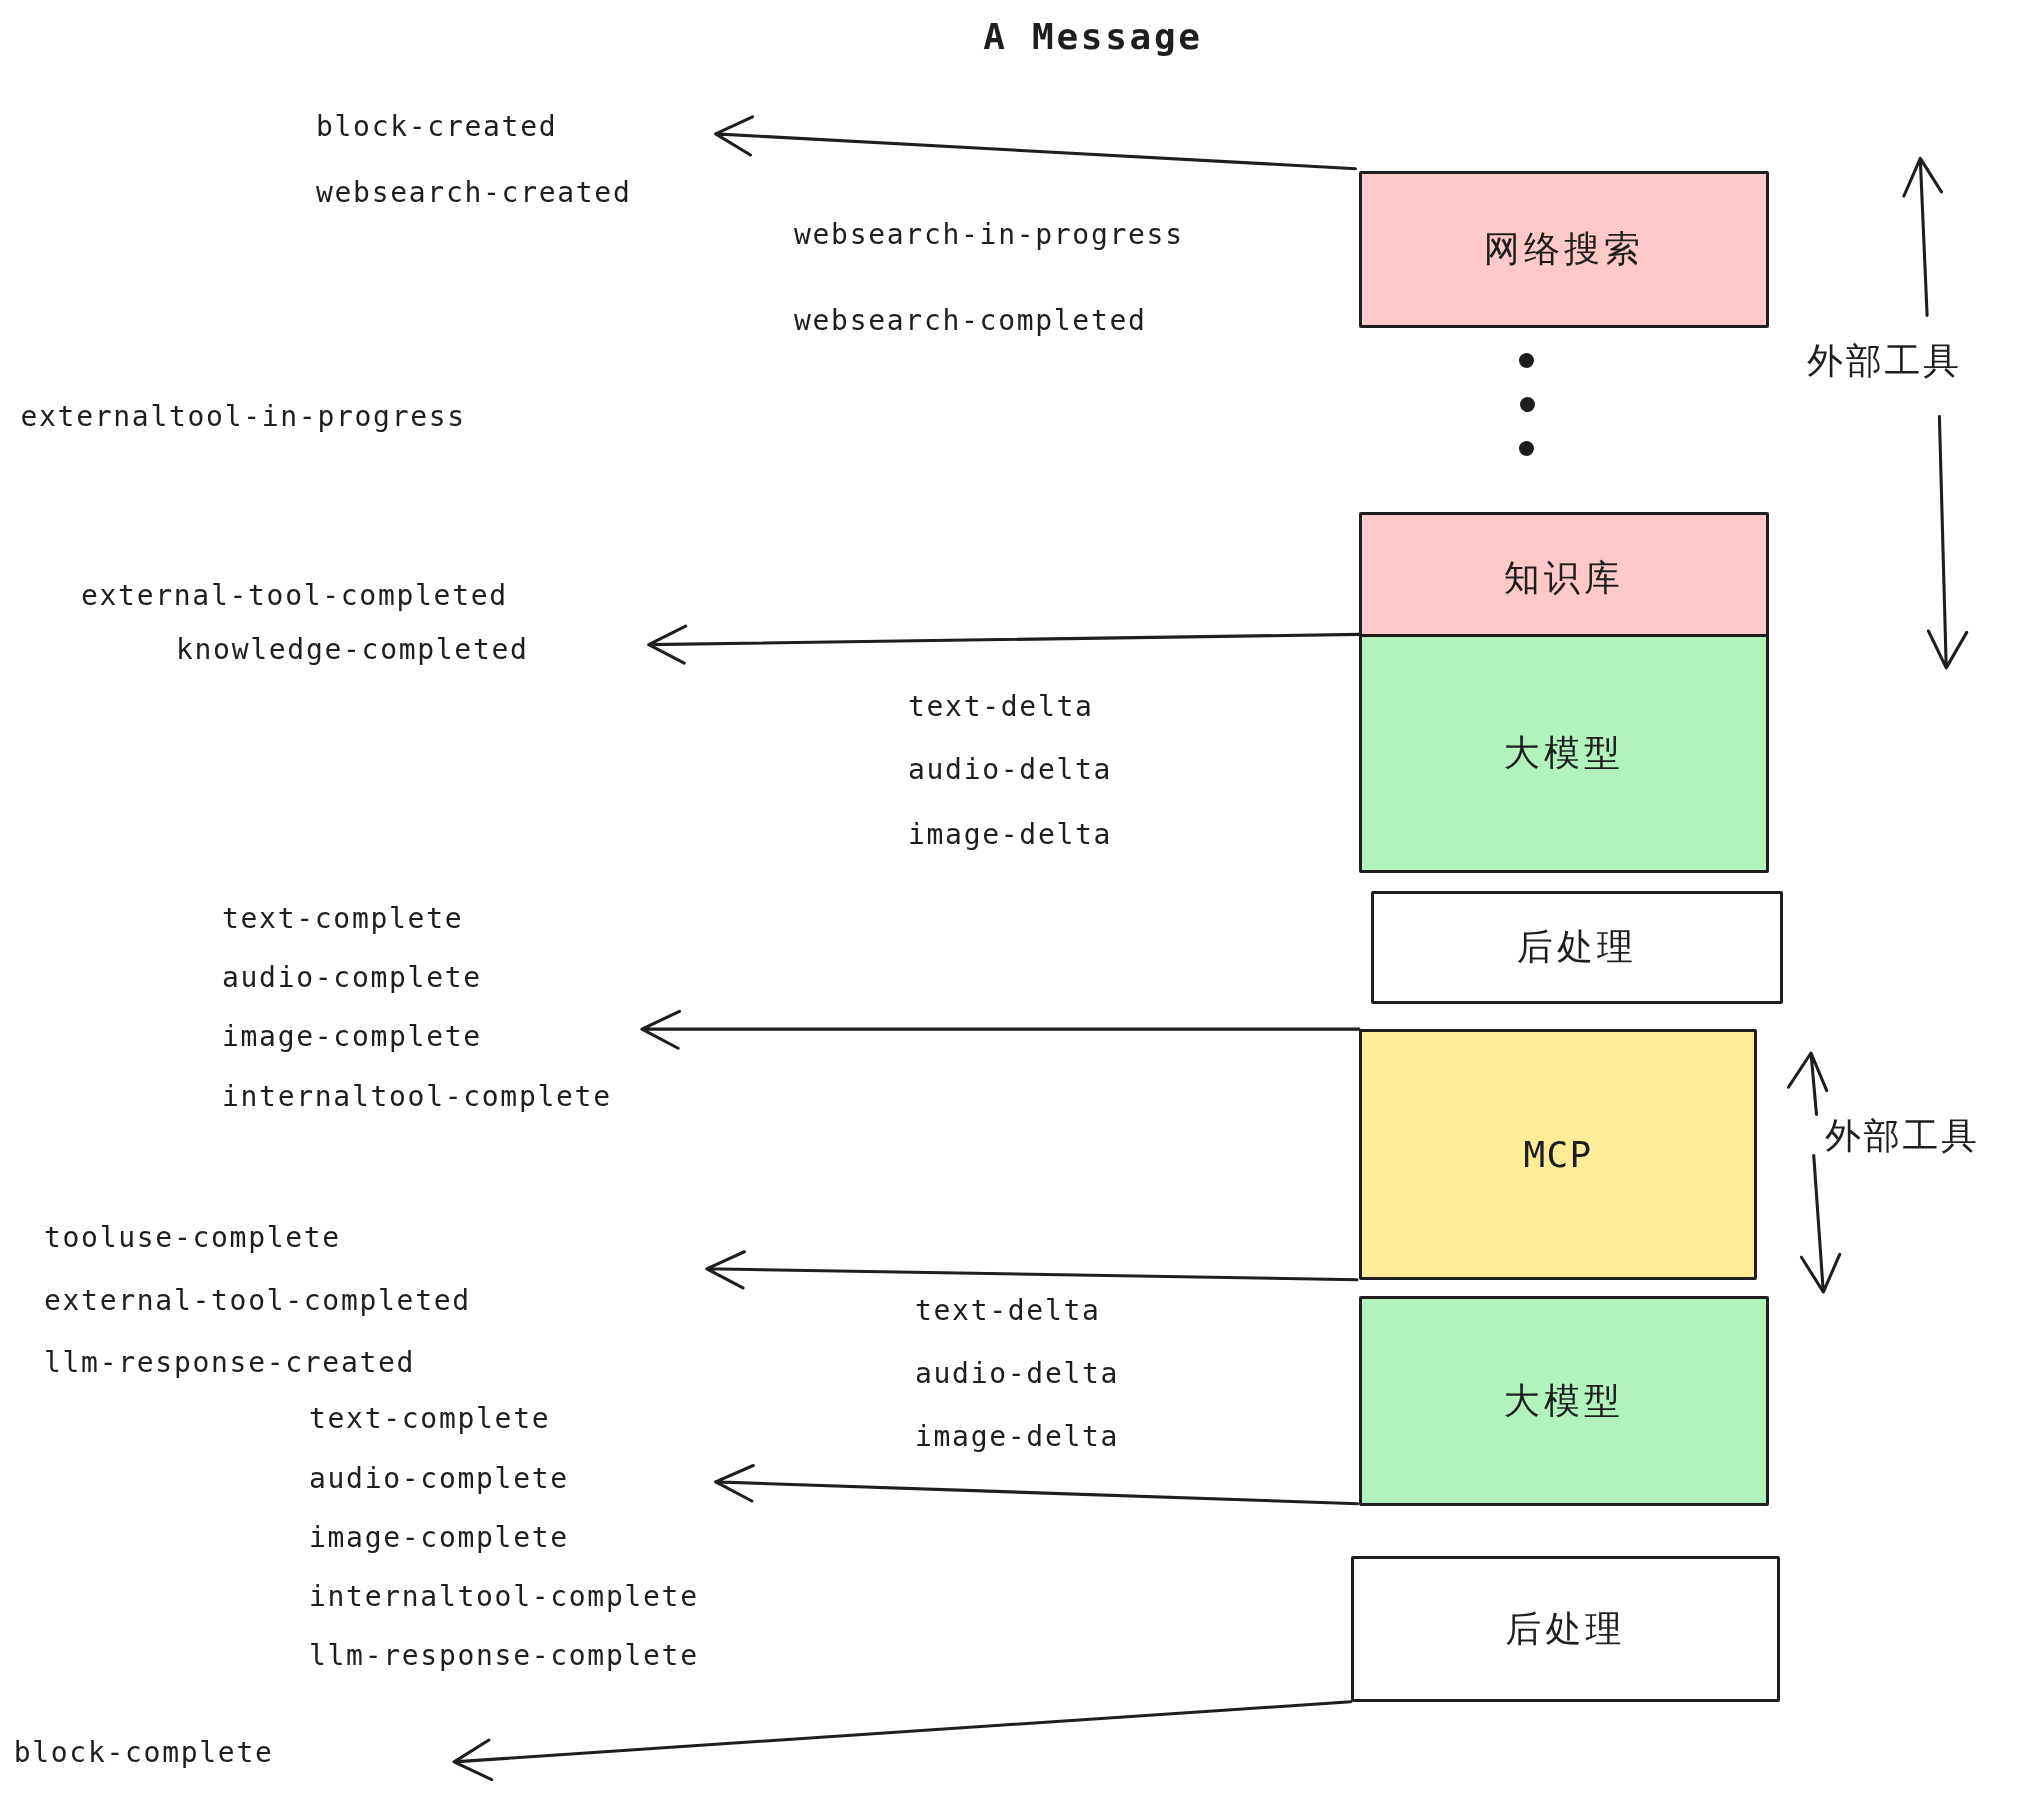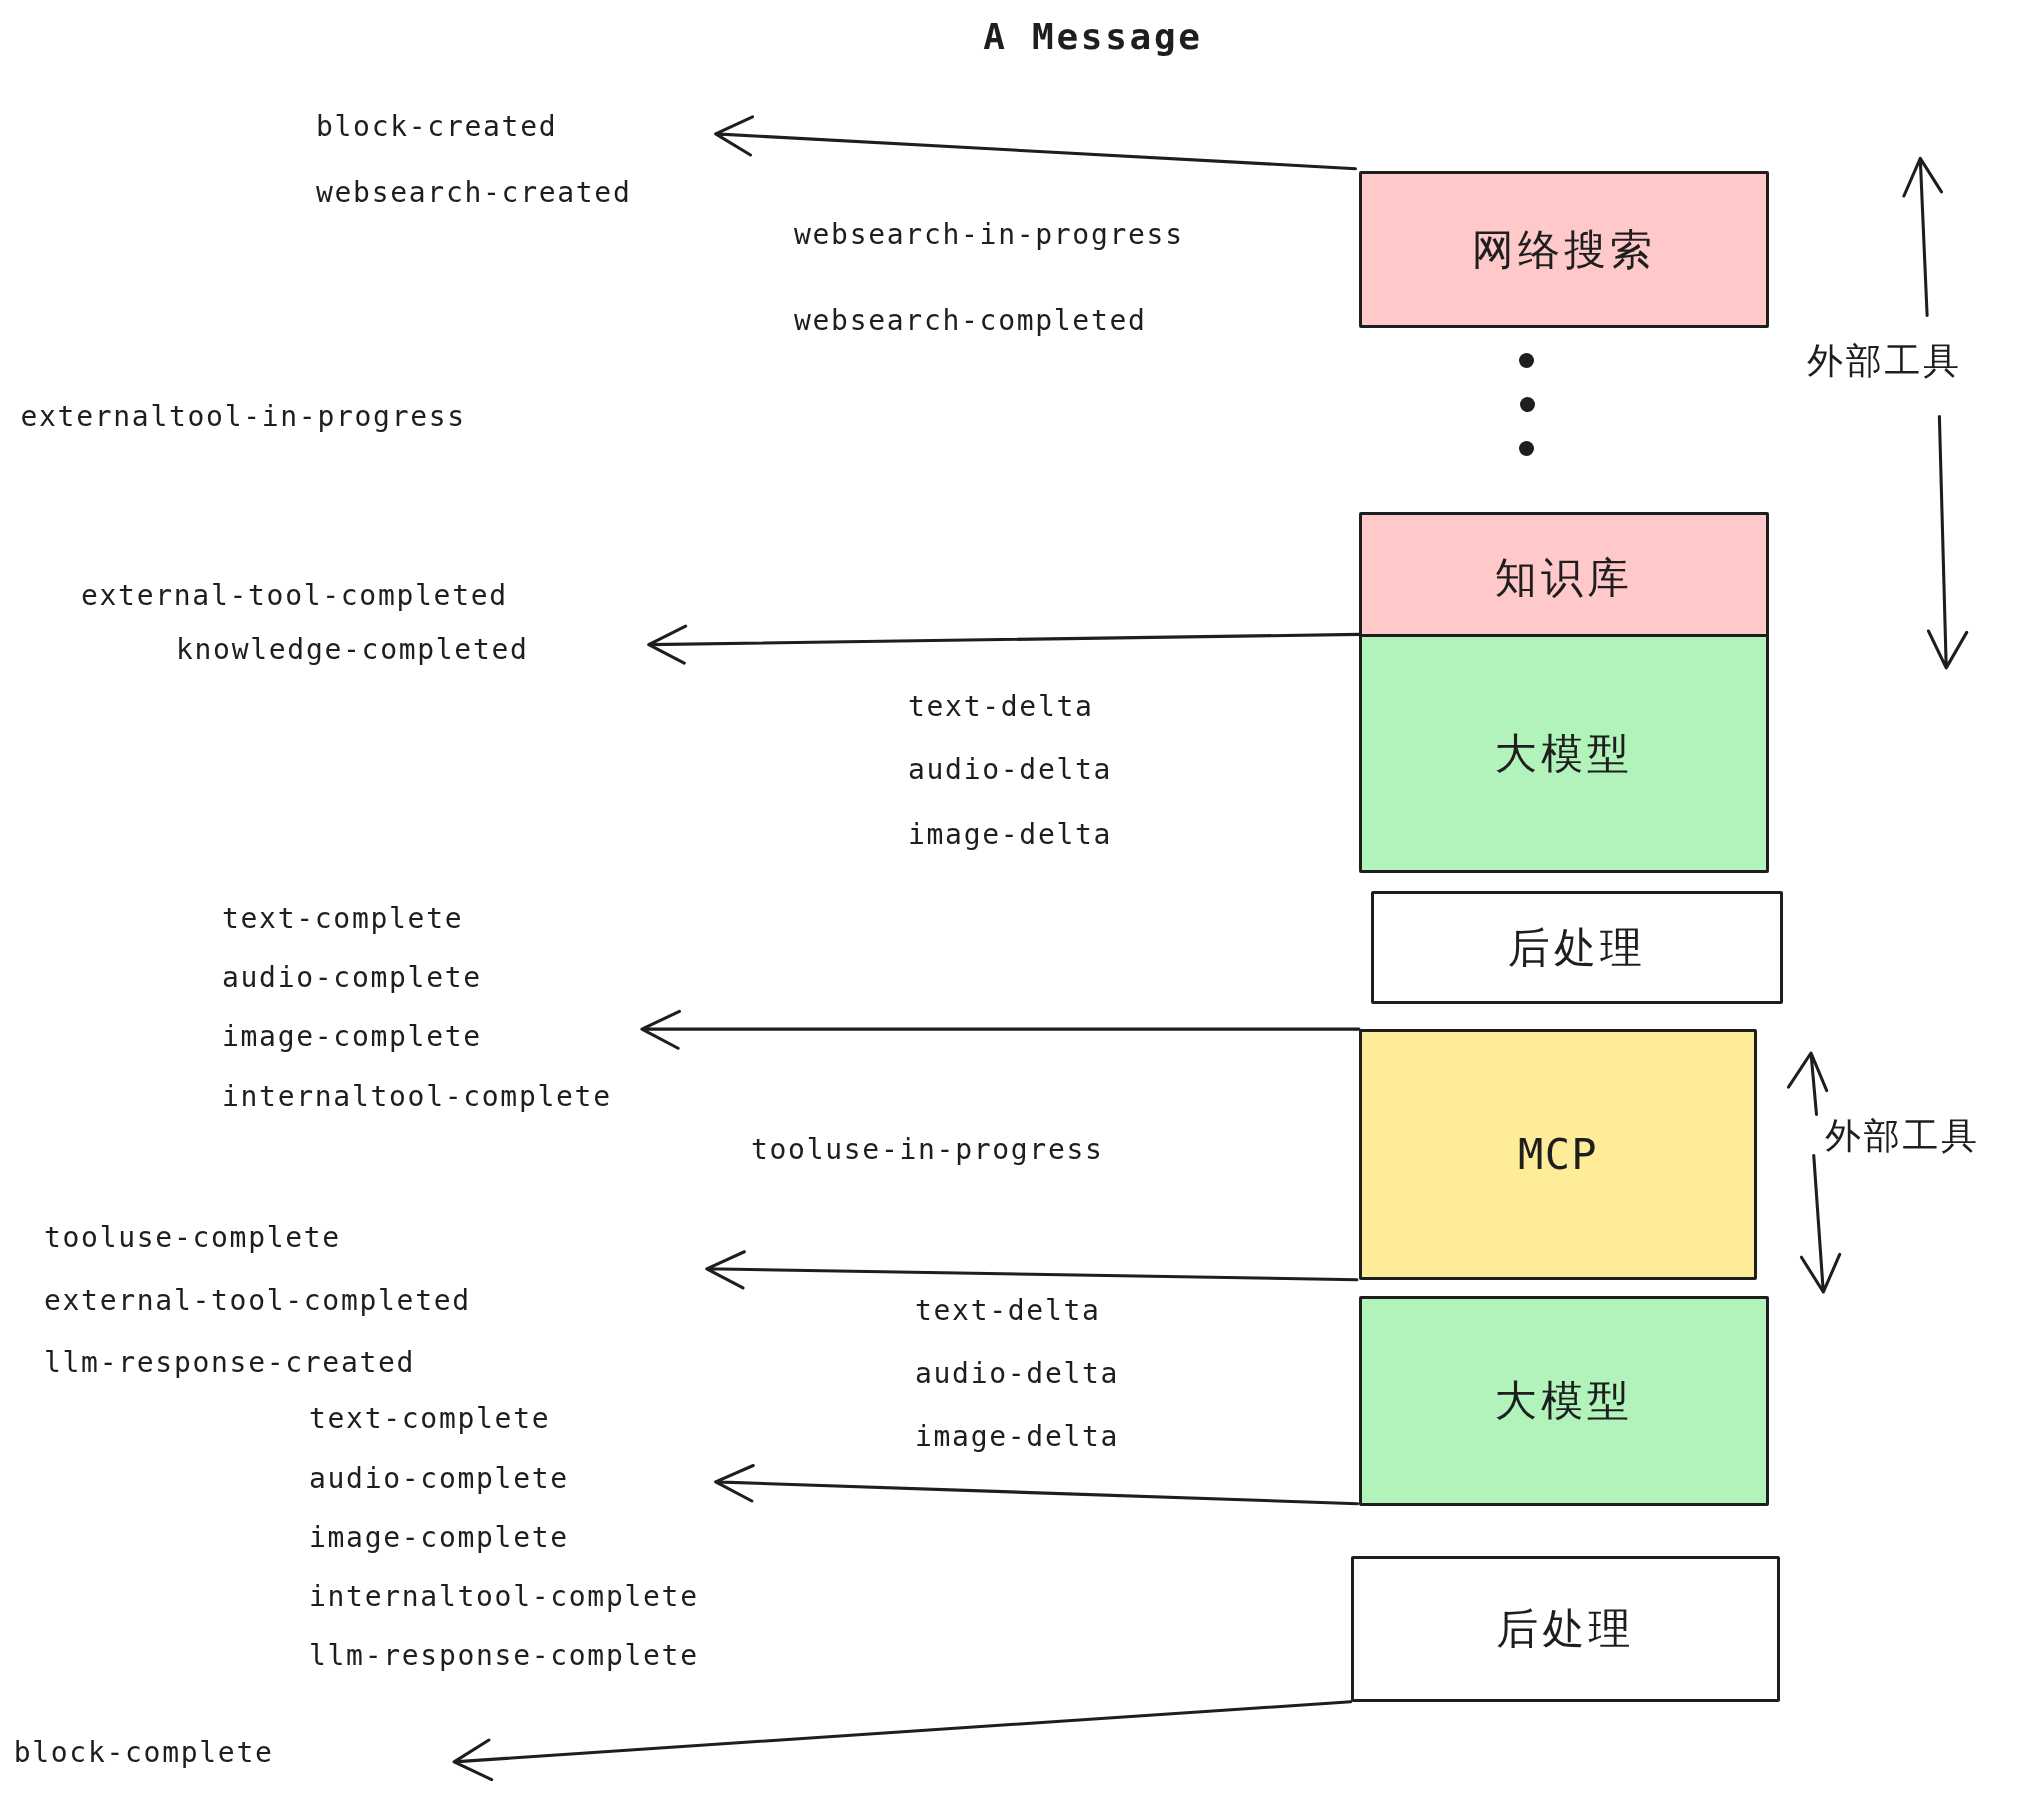--- a/index.html
+++ b/index.html
@@ -2,21 +2,21 @@
 <html style="font-size:11px"><head>
 <meta charset="utf-8">
 <style>
   html,body{margin:0;padding:0;background:#ffffff;}
   .canvas{position:relative;width:2035px;height:1796px;background:#ffffff;overflow:hidden;
           font-family:"DejaVu Sans Mono",monospace;color:#1e1e1e;}
   .title{position:absolute;left:1093px;top:16.4px;transform:translateX(-50%);
          font-size:36px;font-weight:bold;letter-spacing:2.7px;white-space:nowrap;}
   .box{position:absolute;border:3.4px solid #1e1e1e;border-radius:2px;
        display:flex;align-items:center;justify-content:center;box-sizing:border-box;}
-  .box-label{font-family:"Liberation Sans","DejaVu Sans",sans-serif;font-size:42px;
+  .box-label{font-family:"Liberation Sans","DejaVu Sans",sans-serif;font-size:36px;
              letter-spacing:4.1px;white-space:nowrap;text-align:right;}
   .box-label.mono{font-family:"DejaVu Sans Mono",monospace;font-weight:normal;letter-spacing:1.4px;}
   .evt{position:absolute;font-size:28px;font-weight:normal;letter-spacing:1.7px;
        line-height:52px;white-space:nowrap;text-align:right;}
   .side-label{position:absolute;font-family:"Liberation Sans","DejaVu Sans",sans-serif;
               font-size:36px;letter-spacing:2.7px;white-space:nowrap;}
   .dot{position:absolute;width:15px;height:15px;border-radius:50%;background:#1e1e1e;}
   svg.overlay{position:absolute;left:0;top:0;width:2035px;height:1796px;pointer-events:none;}
   svg.overlay path{stroke:#1e1e1e;stroke-width:4.5;fill:none;stroke-linecap:round;stroke-linejoin:round;}
 </style>
@@ -66,21 +66,20 @@
   <div class="evt" style="left:20.5px;top:391px">externaltool-in-progress</div>
   <div class="evt" style="left:81px;top:570px">external-tool-completed</div>
   <div class="evt" style="left:176px;top:624px">knowledge-completed</div>
   <div class="evt" style="left:908px;top:681px">text-delta</div>
   <div class="evt" style="left:908px;top:744px">audio-delta</div>
   <div class="evt" style="left:908px;top:809px">image-delta</div>
   <div class="evt" style="left:222px;top:893px">text-complete</div>
   <div class="evt" style="left:222px;top:952px">audio-complete</div>
   <div class="evt" style="left:222px;top:1011px">image-complete</div>
   <div class="evt" style="left:222px;top:1071px">internaltool-complete</div>
-  <div class="evt" style="left:751px;top:1124px">tooluse-in-progress</div>
   <div class="evt" style="left:44px;top:1212px">tooluse-complete</div>
   <div class="evt" style="left:44px;top:1275px">external-tool-completed</div>
   <div class="evt" style="left:44px;top:1337px">llm-response-created</div>
   <div class="evt" style="left:309px;top:1393px">text-complete</div>
   <div class="evt" style="left:915px;top:1285px">text-delta</div>
   <div class="evt" style="left:915px;top:1348px">audio-delta</div>
   <div class="evt" style="left:915px;top:1411px">image-delta</div>
   <div class="evt" style="left:309px;top:1453px">audio-complete</div>
   <div class="evt" style="left:309px;top:1512px">image-complete</div>
   <div class="evt" style="left:309px;top:1571px">internaltool-complete</div>

